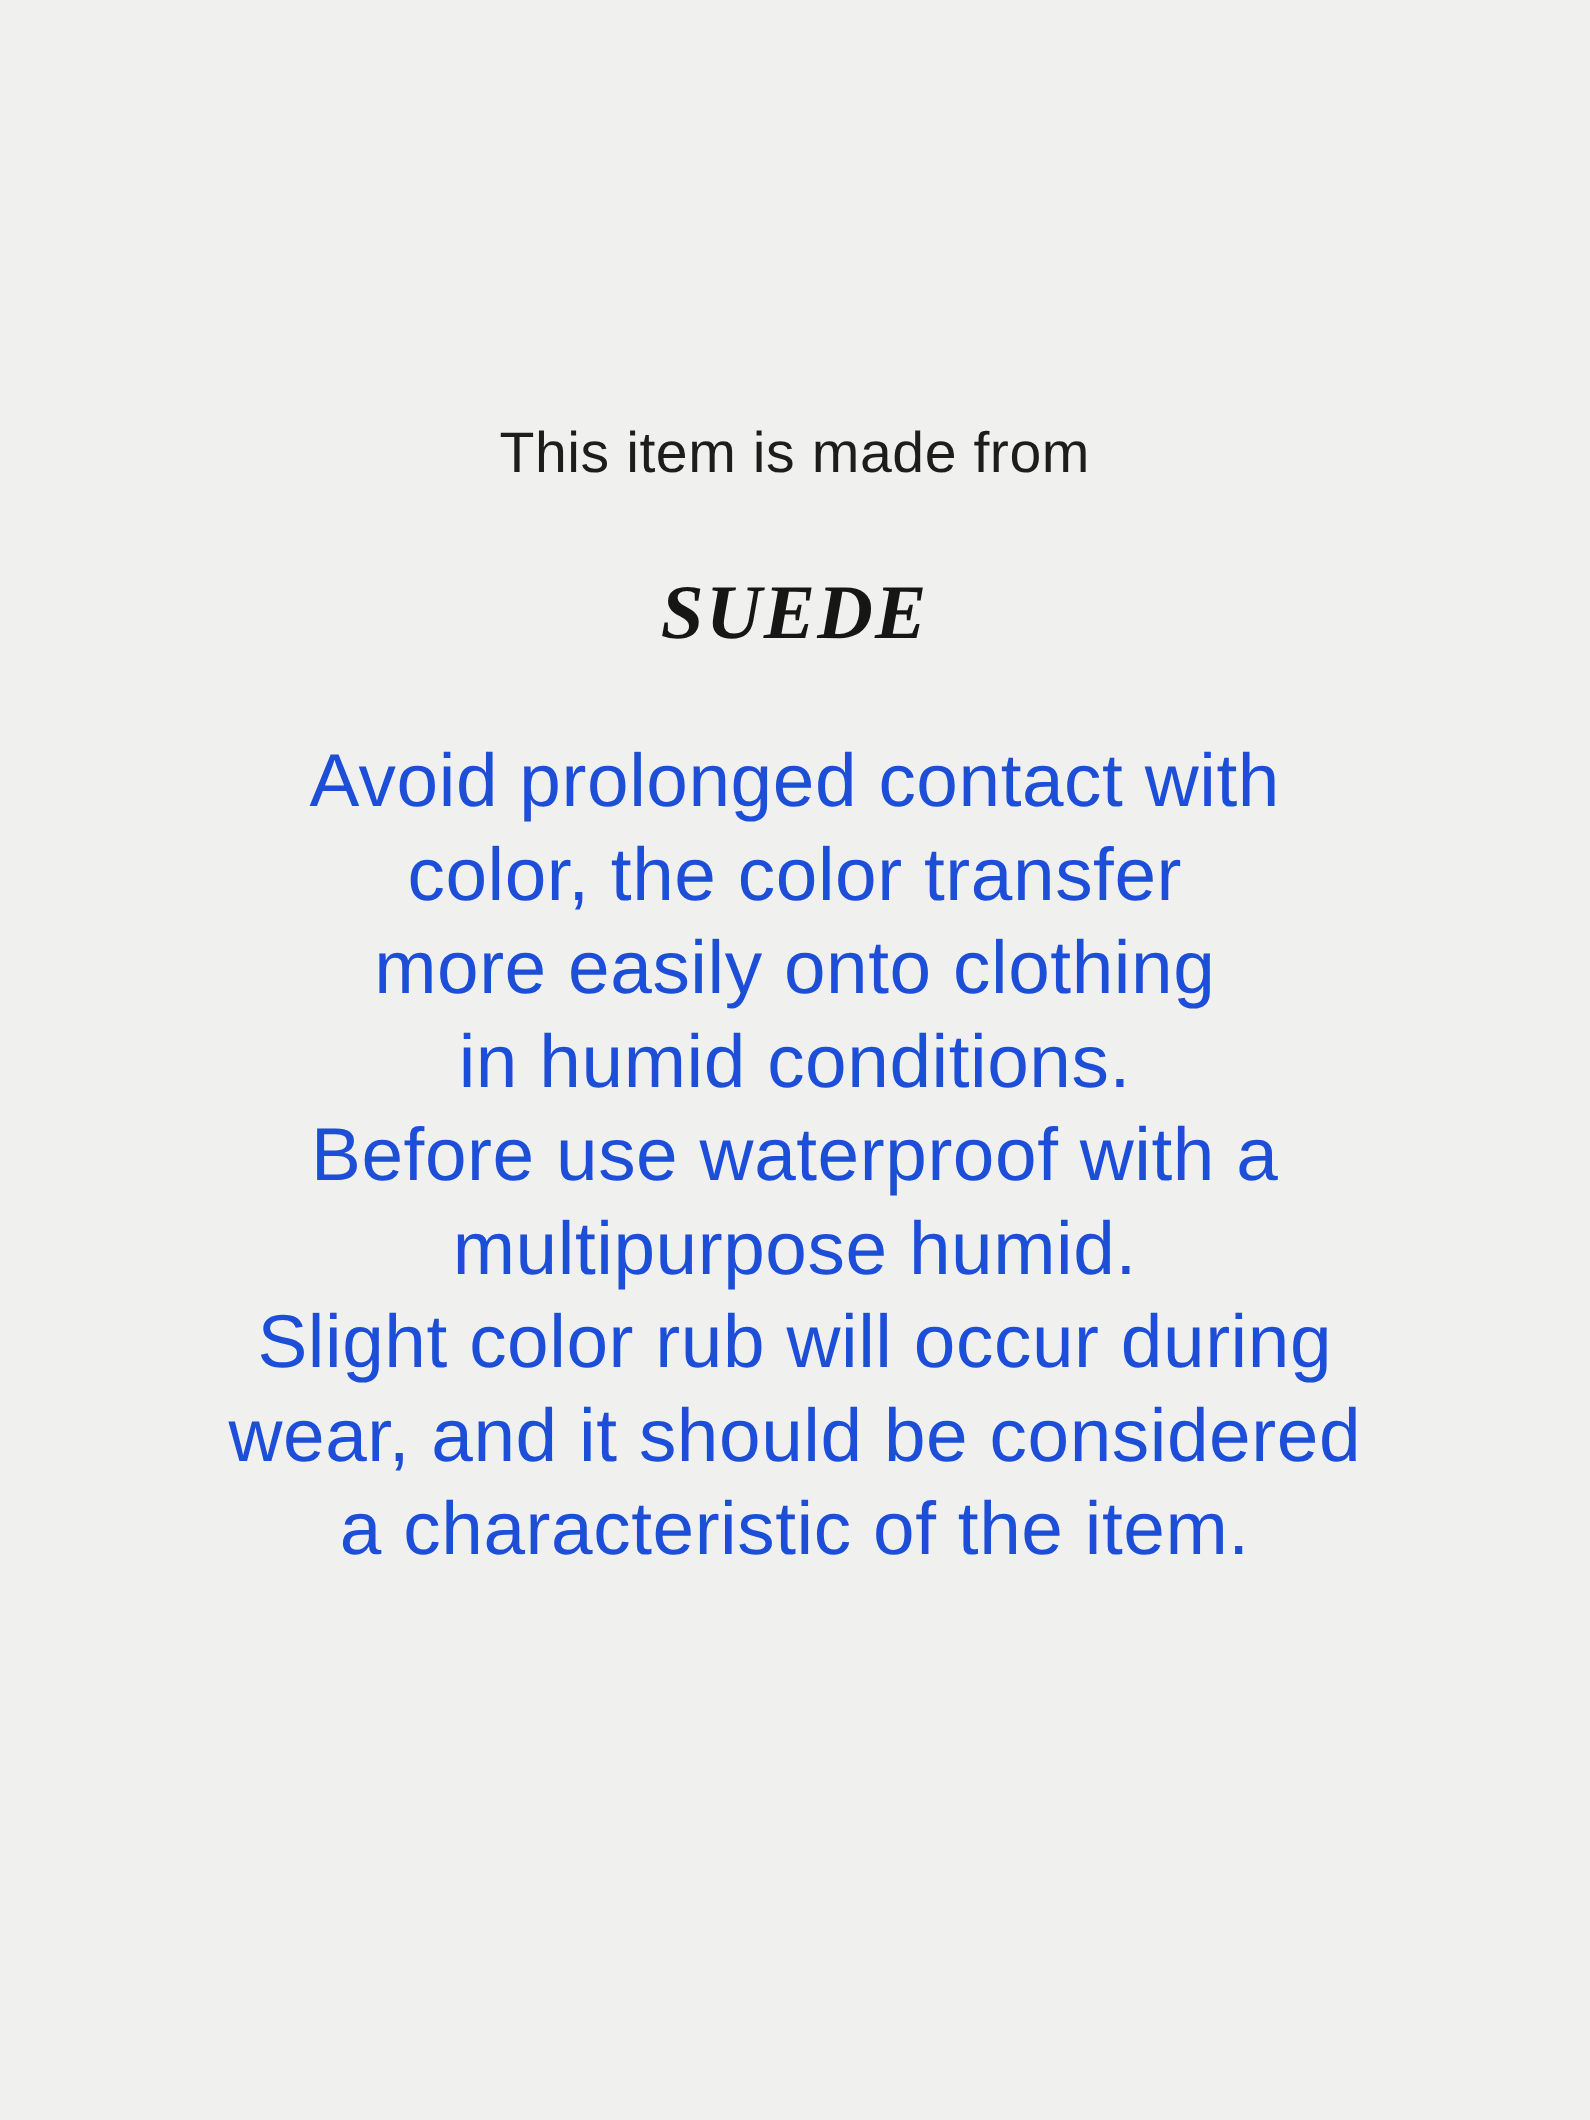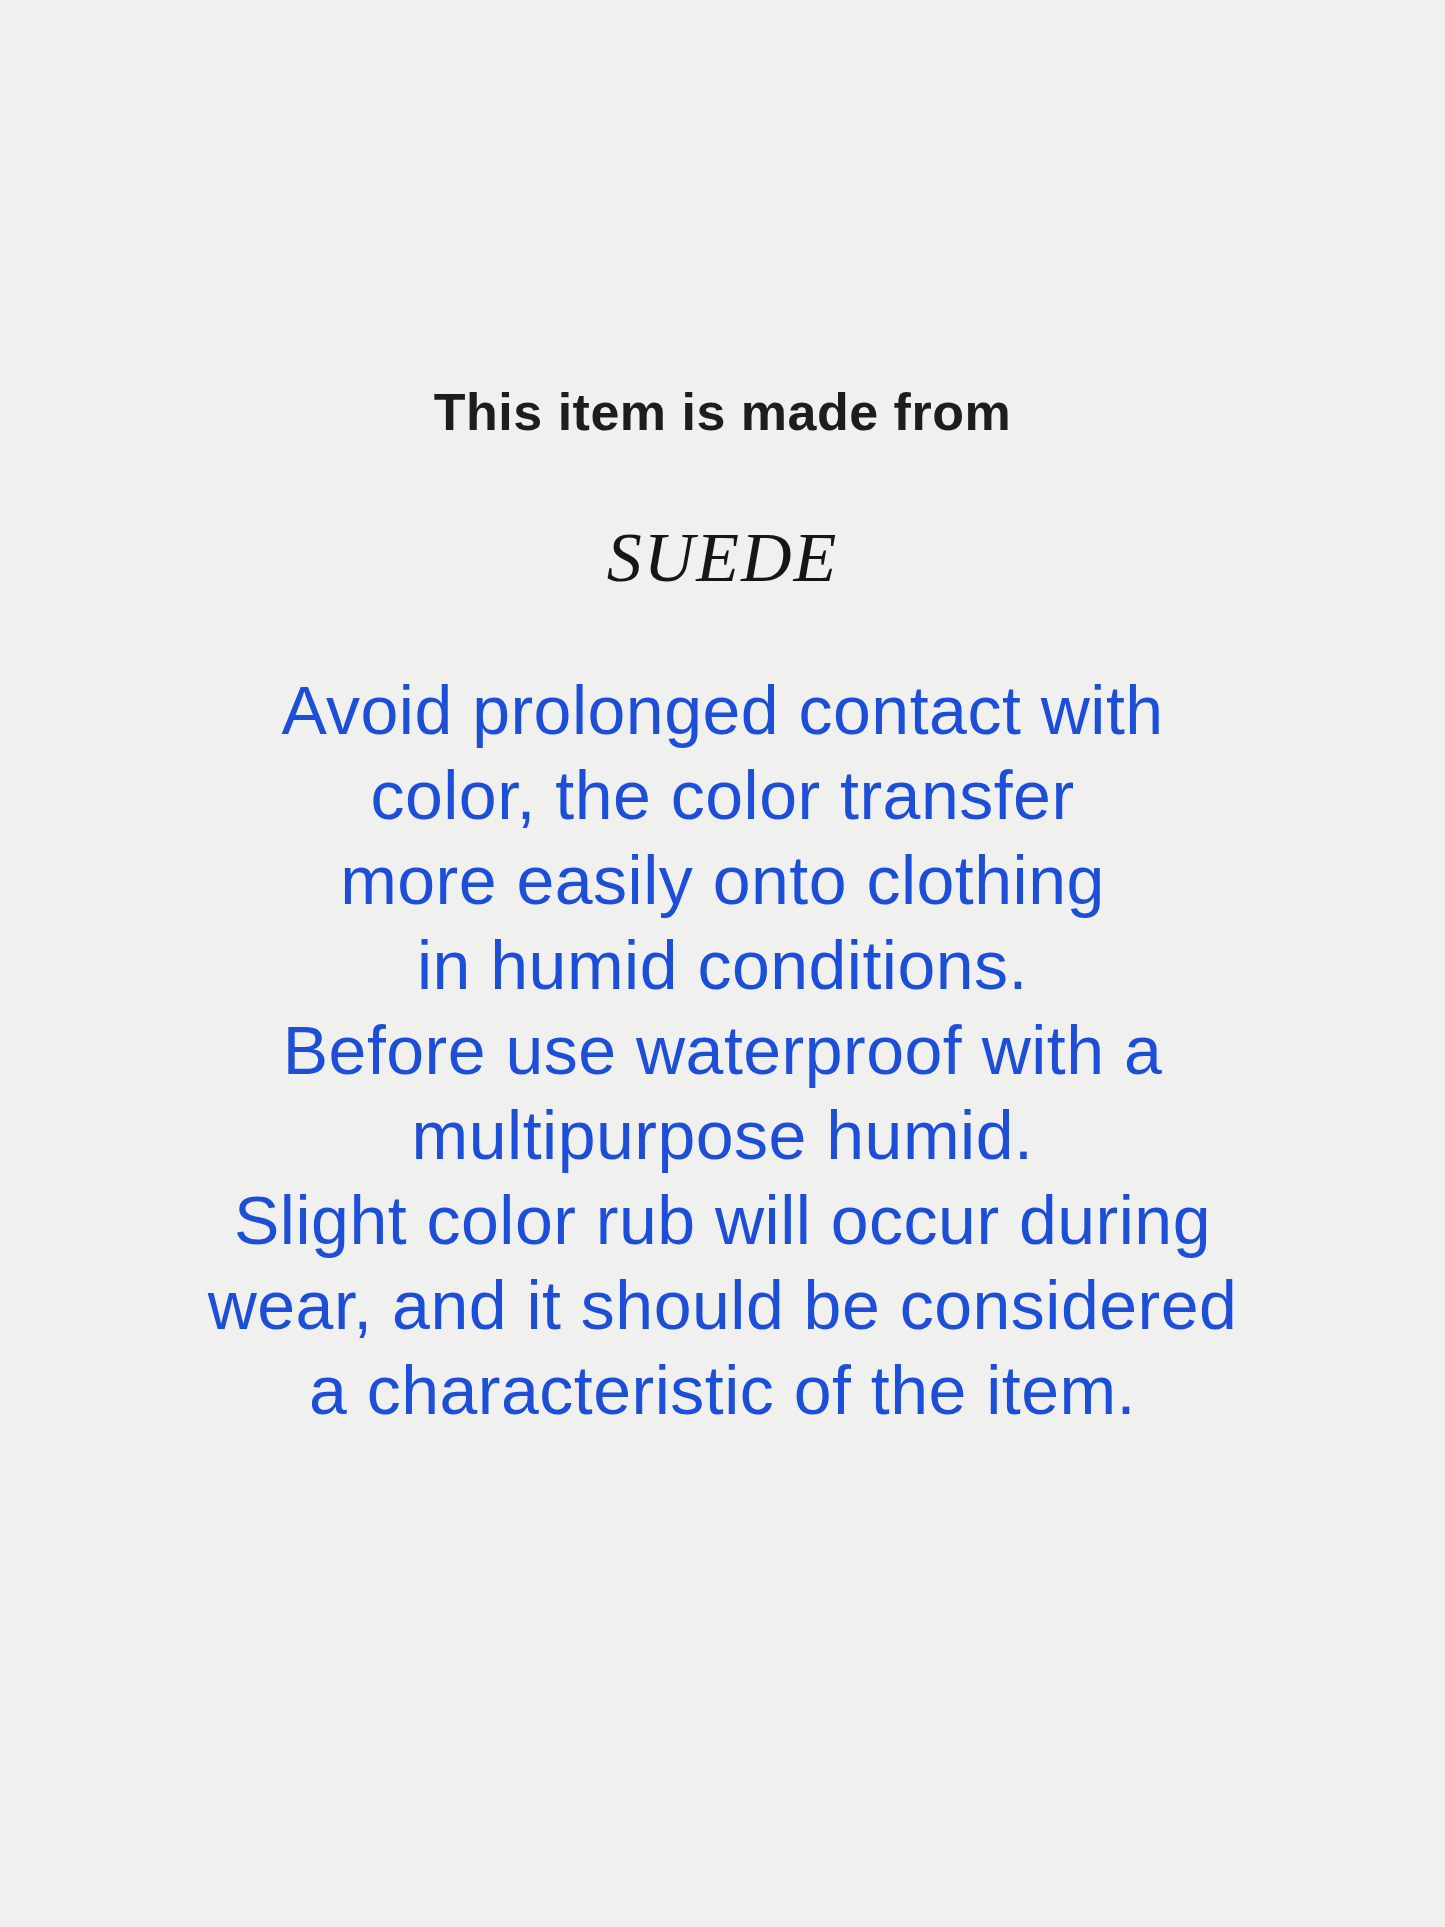--- a/index.html
+++ b/index.html
@@ -22,27 +22,26 @@
     box-sizing: border-box;
     padding-top: 384px;
     color: #1d1d1d;
   }
   .intro-line {
     font-size: 52px;
     line-height: 56px;
     letter-spacing: 0.5px;
     color: #1d1d1d;
     text-align: center;
-    font-weight: bold;
   }
   .material-title {
     margin-top: 82px;
     font-family: "Liberation Serif", serif;
     font-style: italic;
-    font-weight: normal;
+    font-weight: bold;
     font-size: 70px;
     line-height: 72px;
     letter-spacing: 2px;
     color: #161616;
     text-align: center;
   }
   .instructions {
     margin-top: 74px;
     text-align: center;
   }

